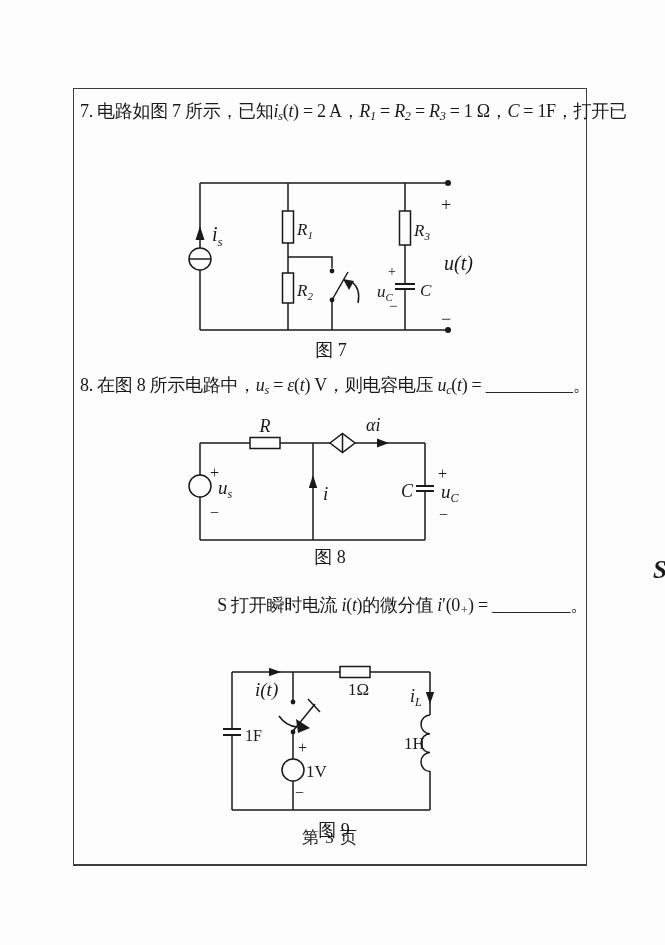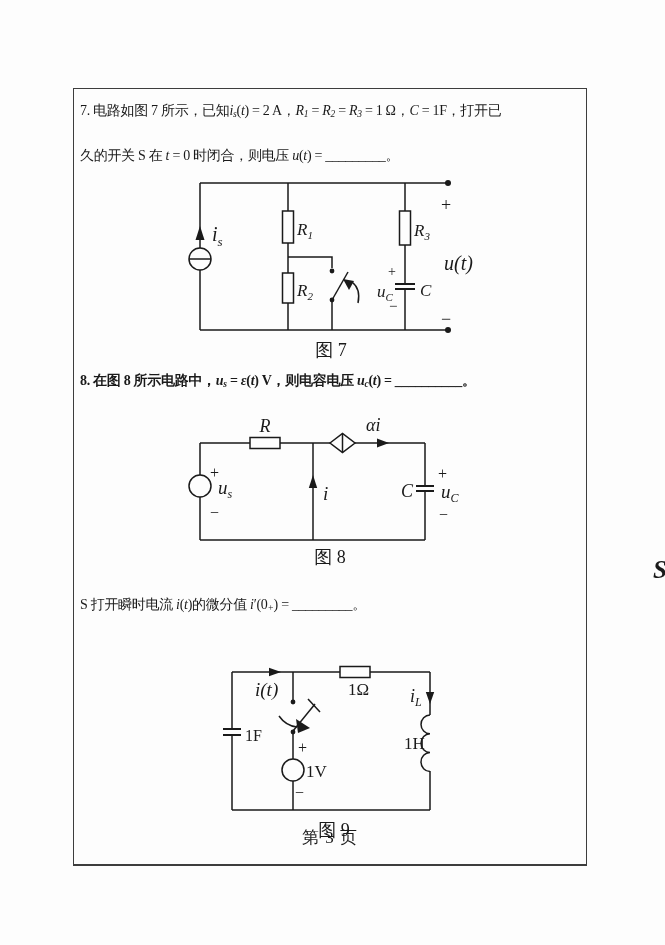--- a/index.html
+++ b/index.html
@@ -8,25 +8,25 @@
     background:#fdfdfd;color:#1a1a1a;
     font-family:"Liberation Serif","DejaVu Serif",serif;
   }
   .page-border{
     position:absolute;left:73px;top:88px;width:514px;height:778px;
     border:1.5px solid #3d3d3d;border-bottom-width:2.5px;box-sizing:border-box;
     background:transparent;
   }
   .qblock{
     position:absolute;left:80px;width:508px;
-    font-size:14px;white-space:nowrap;letter-spacing:-0.3px;
+    font-size:18px;white-space:nowrap;letter-spacing:-0.3px;text-align:right;
   }
   .qline{white-space:nowrap;}
   #q7{top:97px;}  #q7 .qline{height:45px;line-height:28px;}
-  #q8{top:371px;} #q8 .qline{height:30px;line-height:20px;font-weight:bold;}
+  #q8{top:371px;} #q8 .qline{height:30px;line-height:28px;}
   #q9{top:591px;} #q9 .qline{height:30px;line-height:28px;}
   .seg-c{}
   .seg-n{}
   .seg-i{font-style:italic;}
   .seg-s{font-style:italic;font-size:0.68em;vertical-align:-0.22em;}
   svg{position:absolute;overflow:visible;}
   svg text{font-family:"Liberation Serif","DejaVu Serif",serif;fill:#1a1a1a;}
   .footer{
     position:absolute;left:73px;top:826px;width:514px;text-align:center;
     font-size:17px;letter-spacing:1px;
@@ -36,21 +36,20 @@
     font-style:italic;font-weight:bold;width:20px;
   }
 </style>
 </head>
 <body>
 
 <div class="page-border"></div>
 
 <div id="q7" class="qblock">
     <div class="qline"><span class="seg-c">7. 电路如图 7 所示，已知</span><span class="seg-i">i</span><span class="seg-s">s</span><span class="seg-n">(</span><span class="seg-i">t</span><span class="seg-n">) = 2 A，</span><span class="seg-i">R</span><span class="seg-s">1</span><span class="seg-n"> = </span><span class="seg-i">R</span><span class="seg-s">2</span><span class="seg-n"> = </span><span class="seg-i">R</span><span class="seg-s">3</span><span class="seg-n"> = 1 Ω，</span><span class="seg-i">C</span><span class="seg-n"> = 1F，</span><span class="seg-c">打开已</span></div>
-    <div class="qline"><span class="seg-c">久的开关 S 在 </span><span class="seg-i">t</span><span class="seg-n"> = 0 </span><span class="seg-c">时闭合，则电压 </span><span class="seg-i">u</span><span class="seg-n">(</span><span class="seg-i">t</span><span class="seg-n">) = </span><span class="seg-n">_________</span><span class="seg-c">。</span></div>
   </div>
 
 <svg style="left:150px;top:178px;" width="330" height="188" viewBox="150 178 330 188">
   <g stroke="#1a1a1a" stroke-width="1.5" fill="none">
     <path d="M200,183 H448"></path>
     <path d="M200,330 H448"></path>
     <path d="M200,183 V248 M200,270 V330"></path>
     <circle cx="200" cy="259" r="11"></circle>
     <path d="M189,259 H211"></path>
     <path d="M288,183 V211 M288,243 V273 M288,303 V330"></path>

